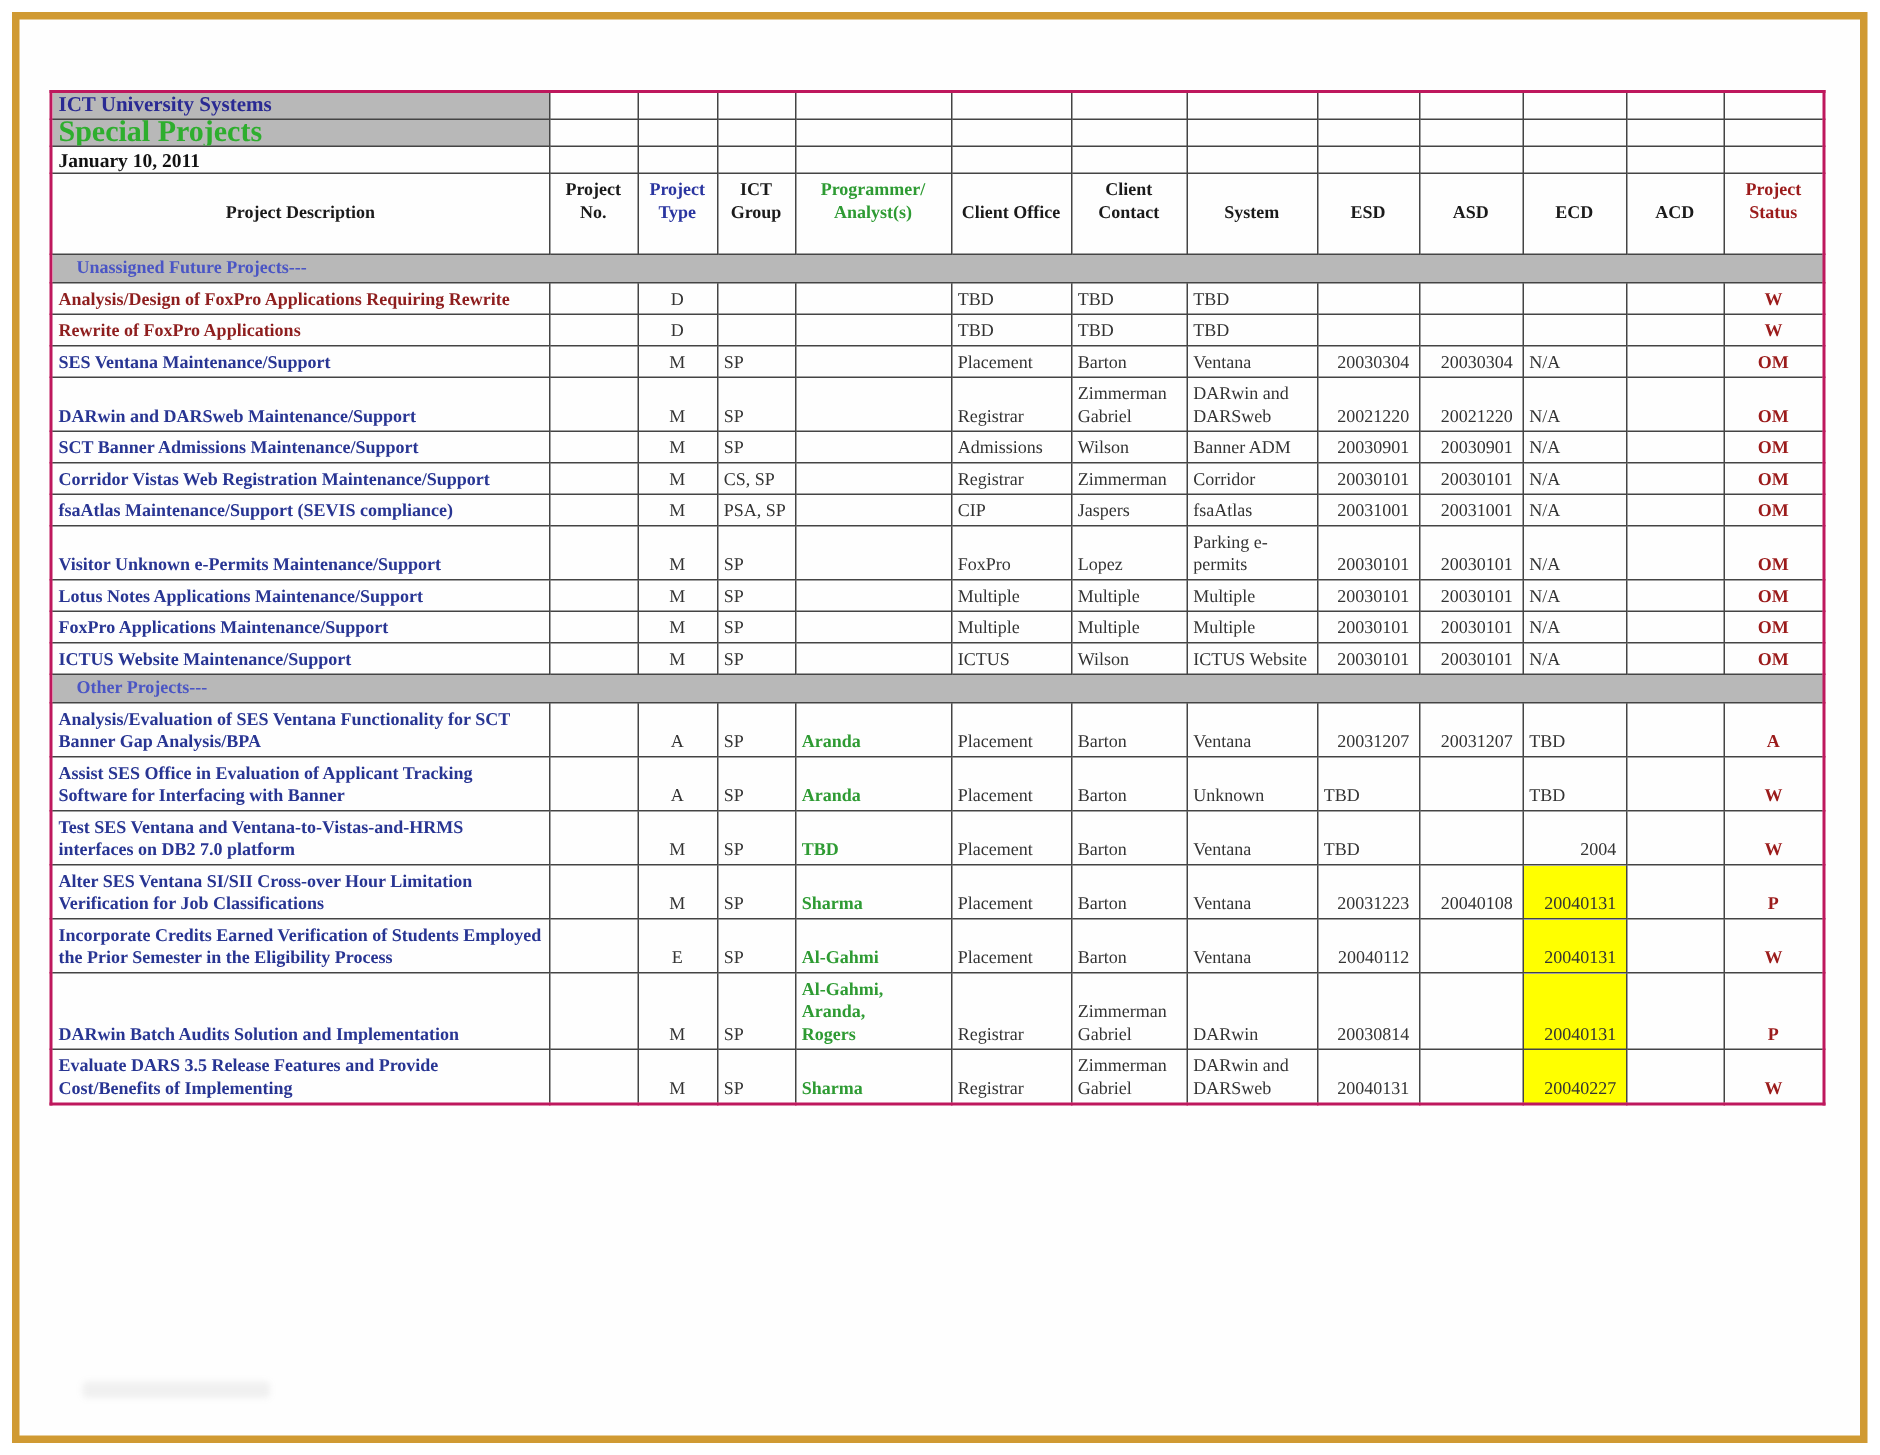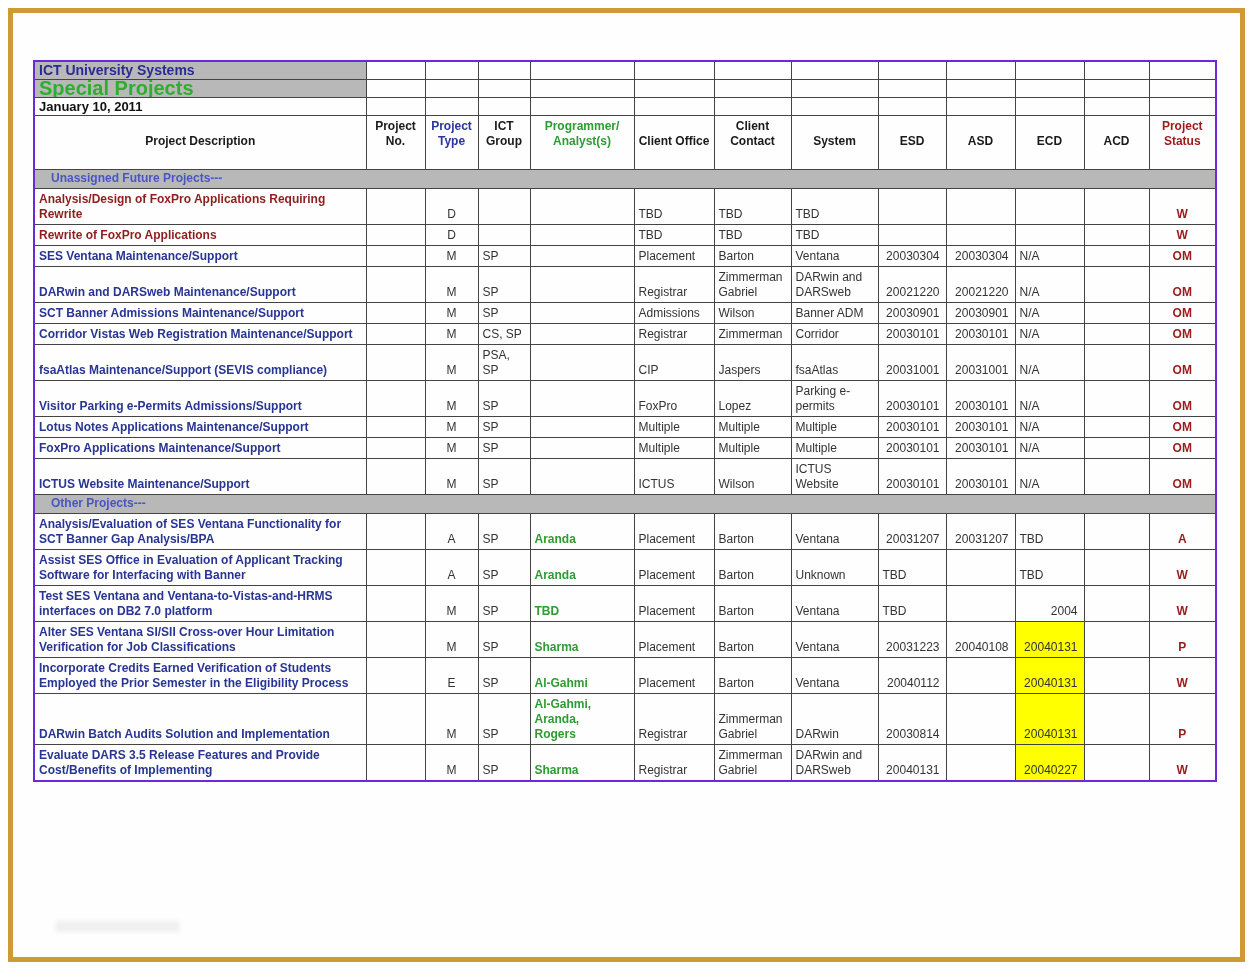--- a/index.html
+++ b/index.html
@@ -8,22 +8,22 @@
     font-family:"Liberation Sans","DejaVu Sans",sans-serif;
     overflow:hidden;
   }
   .page-frame{
     position:absolute;left:8px;top:8px;right:8px;bottom:8px;
     border:5px solid #d09a33;background:#fefefe;
   }
   table.sheet{
     position:absolute;left:33px;top:60px;
     border-collapse:collapse;table-layout:fixed;
-    border:2px solid #6d28d9;
-    font-size:12px;color:#333;
+    border:2px solid #be185d;
+    font-size:12px;color:#333;font-family:Liberation Serif, serif;
   }
   td,th{
     border:1px solid #444;
     vertical-align:bottom;
     padding:3px 4px 2px 4px;
     line-height:15px;
     overflow:hidden;
     word-wrap:break-word;
     background:#fefefe;
   }
@@ -247,21 +247,21 @@
         <td class="c-left">CIP</td>
         <td class="c-left">Jaspers</td>
         <td class="c-left">fsaAtlas</td>
         <td class="c-num">20031001</td>
         <td class="c-num">20031001</td>
         <td class="c-left">N/A</td>
         <td class="c-left"></td>
         <td class="c-status">OM</td>
       </tr>
       <tr>
-        <td class="c-desc">Visitor Parking e-Permits Admissions/Support</td>
+        <td class="c-desc">Visitor Unknown e-Permits Maintenance/Support</td>
         <td class="c-center"></td>
         <td class="c-center">M</td>
         <td class="c-left">SP</td>
         <td class="c-prog"></td>
         <td class="c-left">FoxPro</td>
         <td class="c-left">Lopez</td>
         <td class="c-left">Parking e-permits</td>
         <td class="c-num">20030101</td>
         <td class="c-num">20030101</td>
         <td class="c-left">N/A</td>

